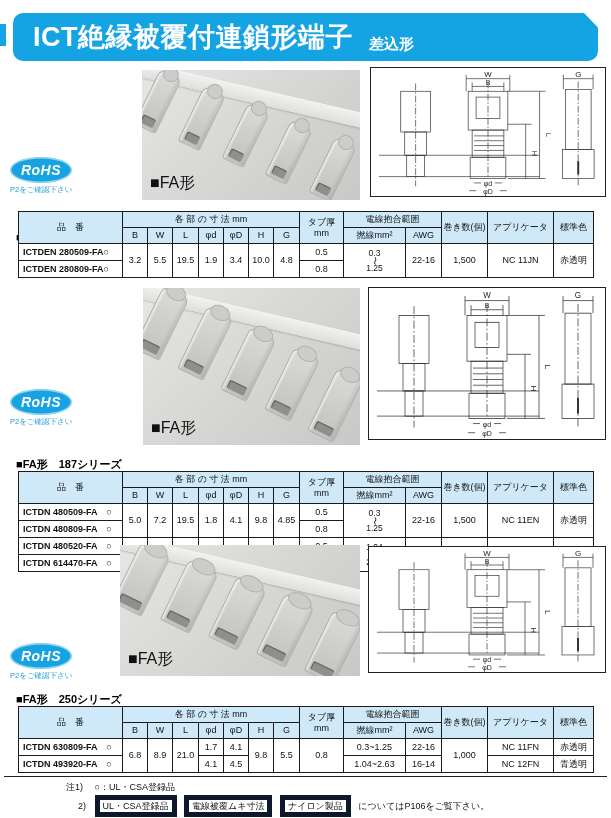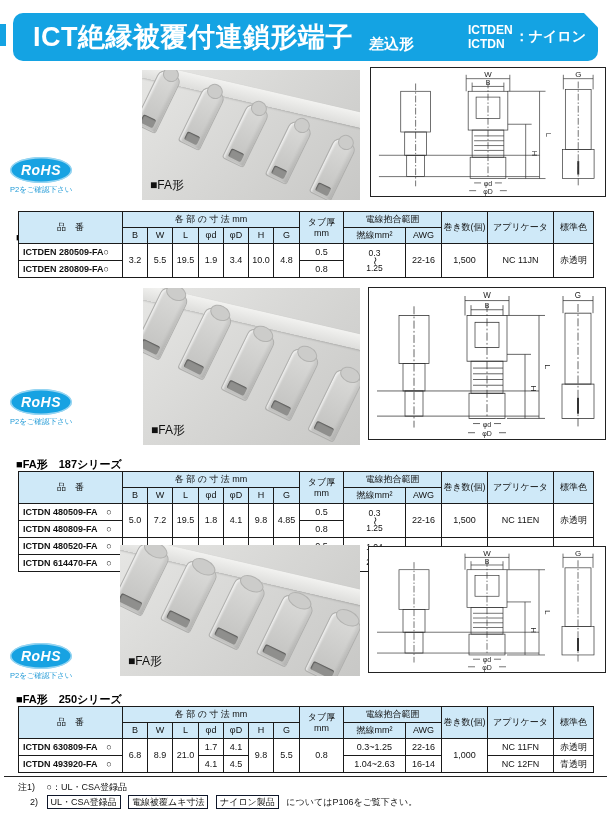--- a/index.html
+++ b/index.html
@@ -25,21 +25,21 @@
   .term{position:absolute;width:22px;height:60px;transform:rotate(26deg);border:1px solid #aeaeac;
         border-radius:8px 8px 3px 3px;background:linear-gradient(180deg,#dadad8 0%,#cfcfcd 45%,#c2c2c0 100%);
         box-shadow:inset 2px 0 2px rgba(255,255,255,.6), inset -3px 0 3px rgba(0,0,0,.08);}
   .term::before{content:"";position:absolute;top:-7px;left:3px;right:3px;height:13px;border-radius:50%;
         background:#ccccca;border:1px solid #b2b2b0;}
   .term::after{content:"";position:absolute;bottom:3px;left:4px;right:4px;height:9px;border-radius:2px;
         background:#8f8f8d;box-shadow:inset 1px 1px 1px rgba(0,0,0,.35);}
   .term.t1{left:2%;top:0%;}  .term.t2{left:22%;top:13%;}  .term.t3{left:42%;top:26%;}
   .term.t4{left:62%;top:39%;} .term.t5{left:82%;top:52%;}
   .photo.s2 .term{width:27px;height:68px;} .photo.s3 .term{width:31px;height:66px;}
-  .photo-caption{position:absolute;left:8px;bottom:6px;font-size:12px;color:#111;z-index:3;}
+  .photo-caption{position:absolute;left:8px;bottom:6px;font-size:16px;color:#111;z-index:3;}
 
   
   .drawing{position:absolute;background:#fff;border:1.2px solid #222;box-sizing:border-box;}
   .drawing svg{display:block;width:100%;height:100%;}
 
   
   .rohs{position:absolute;width:86px;text-align:left;}
   .rohs-oval{width:62px;height:26px;background:#17a2e2;border-radius:50%;display:flex;align-items:center;
              justify-content:center;color:#fff;font-weight:bold;font-style:italic;font-size:14px;letter-spacing:.5px;
              box-shadow:inset 0 0 0 1.5px rgba(255,255,255,.55);}
@@ -54,41 +54,34 @@
   table.spec th,table.spec td{border:1px solid #1a1a1a;text-align:center;vertical-align:middle;
              padding:0;line-height:1.15;overflow:hidden;}
   table.spec thead th{background:#cfe9f8;font-weight:normal;height:15px;font-size:9px;}
   table.spec tbody td{height:16px;font-size:9px;}
   td.part{text-align:left !important;padding-left:4px !important;font-weight:bold;font-size:9px;white-space:nowrap;}
   .range-stack div{line-height:8.5px;font-size:8.5px;}
   .range-wave{transform:rotate(90deg);font-size:7px;line-height:6px !important;}
 
   
   .footer-rule{position:absolute;left:4px;top:776px;width:603px;border-top:1.5px solid #222;}
-  .note{position:absolute;font-size:9px;color:#111;white-space:nowrap;}
+  .note{position:absolute;font-size:9px;color:#111;white-space:nowrap;margin-left:48px;}
   .note .lbl{display:inline-block;width:26px;}
-  .boxed{display:inline-block;border:1px solid #0f172a;padding:0 3px;margin-right:5px;line-height:12px;}
+  .boxed{display:inline-block;border:5px solid #0f172a;padding:0 3px;margin-right:5px;line-height:12px;}
 </style>
 </head>
 <body>
 
 <div id="page">
 
   <div class="edge-tab"></div>
 
   <div class="banner">
     <span class="title">ICT絶縁被覆付連鎖形端子</span>
     <span class="type">差込形</span>
-    <span class="models">
-      <span class="model-col">
-        <span>ICTDEN</span><br>
-        <span>ICTDN</span>
-      </span>
-      <span class="material">：ナイロン</span>
-    </span>
   </div>
 
   <div class="photo photo-slot s1" style="left:142px;top:70px;width:218px;height:130px;">
   <div class="strip"></div>
   <div class="term t1"></div>
   <div class="term t2"></div>
   <div class="term t3"></div>
   <div class="term t4"></div>
   <div class="term t5"></div>
   <div class="photo-caption">■FA形</div>

